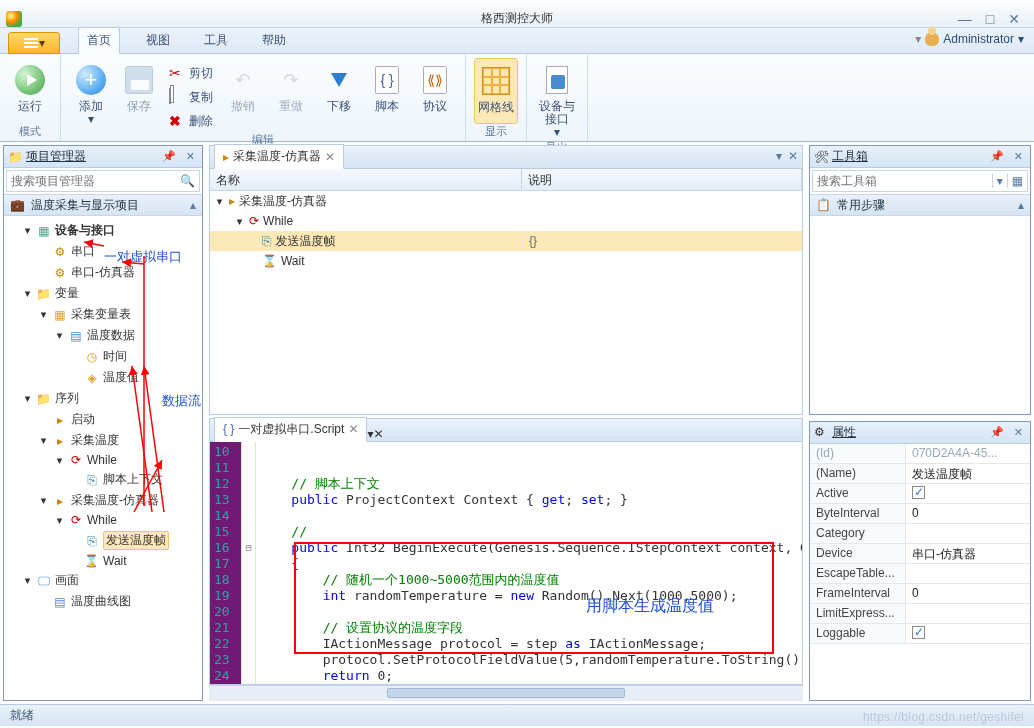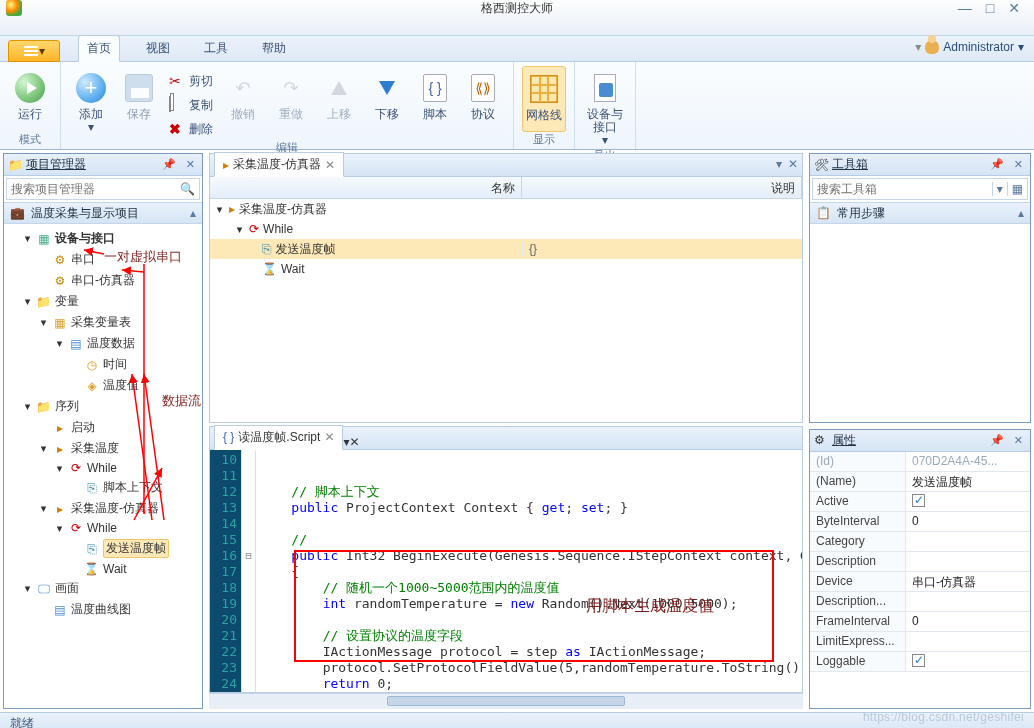--- a/index.html
+++ b/index.html
@@ -1,19 +1,19 @@
 <!DOCTYPE html>
 <html><head>
 <meta charset="utf-8">
 <style>
   * { box-sizing: border-box; margin: 0; padding: 0; }
   body { font-family: "Microsoft YaHei", "Segoe UI", Tahoma, sans-serif; font-size: 12px; background: #fff; color: #333; width: 1034px; height: 728px; overflow: hidden; position: relative; }
 
   
-  .titlebar { height: 36px; background: linear-gradient(#fdfefe,#e8eff7); border-bottom: 1px solid #c5d6e8; display: flex; align-items: flex-start; position: relative; }
+  .titlebar { height: 28px; background: linear-gradient(#fdfefe,#e8eff7); border-bottom: 1px solid #c5d6e8; display: flex; align-items: flex-end; position: relative; }
   .titlebar .logo { width: 16px; height: 16px; margin: 0 6px; background: radial-gradient(circle at 30% 30%, #ff8, #f80 40%, #4a4 70%); border-radius: 3px; }
   .titlebar .title { position: absolute; left: 50%; transform: translateX(-50%); color: #333; }
   .titlebar .win-btns { display: flex; margin-left: auto; gap: 14px; padding-right: 14px; }
   .titlebar .win-btns span { color: #5a7aa0; cursor: pointer; font-size: 14px; }
 
   
   .ribbon { background: #f8fbfe; }
   .tab-row { height: 26px; display: flex; align-items: flex-end; padding-left: 8px; gap: 18px; background: linear-gradient(#eaf2fb,#dfe9f5); border-bottom: 1px solid #b8cde4; position: relative; }
   .file-btn { width: 52px; height: 22px; background: linear-gradient(#ffd76a,#ffb528); border: 1px solid #e09500; border-radius: 3px 3px 0 0; display: flex; align-items: center; justify-content: center; color: #5b3b00; margin-bottom: -1px; }
   .tab { color: #3b5278; cursor: pointer; padding: 4px 8px; }
@@ -71,45 +71,45 @@
 
   .section-band { height: 22px; background: linear-gradient(#eaf2fb,#d5e4f4); border-top:1px solid #c5d6e8; border-bottom:1px solid #c5d6e8; display:flex; align-items:center; padding:0 6px; gap:6px; color:#234; }
   .section-band .chev { margin-left:auto; color:#5a7aa0; }
 
   .tree { padding: 4px 2px; overflow: auto; flex:1; position:relative; }
   .tree ul { list-style: none; padding-left: 16px; }
   .tree li { padding: 2px 0; white-space: nowrap; display:flex; align-items:center; gap:4px; }
   .tree .tw { width: 11px; text-align:center; color:#333; cursor:pointer; font-size:11px; }
   .tree .tico { width:14px; height:14px; display:inline-flex; align-items:center; justify-content:center; font-size:12px; }
   .sel { background: #fde9b8; border:1px solid #f0c766; border-radius:2px; padding:0 2px; }
-  .annot { color:#7f1d1d; position:absolute; font-size:13px; pointer-events:none; }
+  .annot { color:#1d4ed8; position:absolute; font-size:13px; pointer-events:none;margin-top:8px; }
 
   
   .doc-tabs { height: 24px; background: linear-gradient(#eaf2fb,#d5e4f4); border:1px solid #b8cde4; display:flex; align-items:flex-end; padding-left:4px; position:relative; }
   .doc-tab { background:#fff; border:1px solid #b8cde4; border-bottom:1px solid #fff; padding:3px 8px; display:flex; align-items:center; gap:4px; font-size:12px; margin-bottom:-1px; }
   .doc-tab .x { color:#888; cursor:pointer; }
   .doc-tabs .right-ctrl { position:absolute; right:4px; top:3px; display:flex; gap:6px; color:#5a7aa0; }
 
   .grid-panel { border:1px solid #b8cde4; border-top:none; flex:1; display:flex; flex-direction:column; min-height:0; }
   .grid-header { height:22px; background:linear-gradient(#f5f9fd,#e4eef8); display:flex; border-bottom:1px solid #c5d6e8; }
-  .grid-header .gh { border-right:1px solid #c5d6e8; padding:3px 6px;text-align:right; }
+  .grid-header .gh { border-right:1px solid #c5d6e8; padding:3px 6px; }
   .gh.name { width: 312px; }
   .gh.desc { flex:1; }
   .grid-body { flex:1; overflow:auto; }
   .grow { display:flex; align-items:center; height:20px; }
   .grow .gname { width:312px; display:flex; align-items:center; gap:4px; padding-left:4px; }
   .grow .gdesc { flex:1; border-left:1px solid #e4eef8; padding-left:6px; color:#666; }
   .grow.hl { background:#fde9b8; }
   .grow .tw { width:11px; text-align:center; color:#333; font-size:11px; }
   .grow .ind { display:inline-block; }
 
   
   .script-tabs { height: 24px; background: linear-gradient(#eaf2fb,#d5e4f4); border:1px solid #b8cde4; display:flex; align-items:flex-end; padding-left:4px; position:relative; }
   .code-area { border:1px solid #b8cde4; border-top:none; flex:1; display:flex; font-family: Consolas, monospace; font-size:13px; overflow:hidden; position:relative; }
-  .gutter { width:32px; background:#0c4a6e; border-right:1px solid #d9eacb; text-align:right; padding:2px 4px; color:#2ba3a3; line-height:16px; }
+  .gutter { width:32px; background:#701a75; border-right:1px solid #d9eacb; padding:2px 4px; color:#2ba3a3; line-height:16px; }
   .code { flex:1; padding:2px 4px; line-height:16px; white-space:pre; overflow:auto; position:relative; }
   .fold { width:14px; background:#fff; border-right:1px solid #d9eacb; color:#888; font-size:10px; line-height:16px; padding-top:2px; text-align:center; }
   .kw { color:#0000ff; }
   .cmt { color:#008000; }
   .red-box { position:absolute; border:2px solid #f00; }
   .scroll-h { height:16px; background:#e8eef6; border-top:1px solid #c5d6e8; position:relative; }
   .scroll-h .thumb { position:absolute; left:30%; top:2px; width:40%; height:10px; background:#c5d6e8; border:1px solid #9fb8d6; border-radius:2px; }
 
   
   .prop-grid { flex:1; overflow:auto; }
@@ -202,26 +202,20 @@
               <span>删除</span>
             </div>
         </div>
         <div class="rbtn-large" style="opacity:0.45">
           <div class="ico undo-ico">↶</div>
           <div class="lbl">撤销</div>
         </div>
         <div class="rbtn-large" style="opacity:0.45">
           <div class="ico redo-ico">↷</div>
           <div class="lbl">重做</div>
-        </div>
-        <div class="rbtn-large" style="opacity:0.45">
-          <div class="ico">
-              <div class="arrow-up"></div>
-            </div>
-          <div class="lbl">上移</div>
         </div>
         <div class="rbtn-large">
           <div class="ico">
               <div class="arrow-down"></div>
             </div>
           <div class="lbl">下移</div>
         </div>
         <div class="rbtn-large">
           <div class="ico">
               <div class="script-ico">{ }</div>
@@ -485,21 +479,21 @@
               <div class="gdesc"></div>
             </div>
         </div>
       </div>
     </div>
 
     <div style="flex:1; display:flex; flex-direction:column; margin:0 3px 3px 3px; min-height:0;">
       <div class="script-tabs">
         <div class="doc-tab">
           <span style="color:#46a">{ }</span>
-          <span>读温度帧.Script</span>
+          <span>一对虚拟串口.Script</span>
           <span class="x">✕</span>
         </div>
         <div class="right-ctrl"><span>▾</span><span>✕</span></div>
       </div>
       <div class="code-area">
         <div class="gutter">
           <div>10</div>
             <div>11</div>
             <div>12</div>
             <div>13</div>
@@ -585,29 +579,25 @@
           </div>
           <div class="prop-row">
             <div class="pn">ByteInterval</div>
             <div class="pv">0</div>
           </div>
           <div class="prop-row">
             <div class="pn">Category</div>
             <div class="pv"></div>
           </div>
           <div class="prop-row">
-            <div class="pn">Description</div>
-            <div class="pv"></div>
-          </div>
-          <div class="prop-row">
             <div class="pn">Device</div>
             <div class="pv">串口-仿真器</div>
           </div>
           <div class="prop-row">
-            <div class="pn">Description...</div>
+            <div class="pn">EscapeTable...</div>
             <div class="pv"></div>
           </div>
           <div class="prop-row">
             <div class="pn">FrameInterval</div>
             <div class="pv">0</div>
           </div>
           <div class="prop-row">
             <div class="pn">LimitExpress...</div>
             <div class="pv"></div>
           </div>

